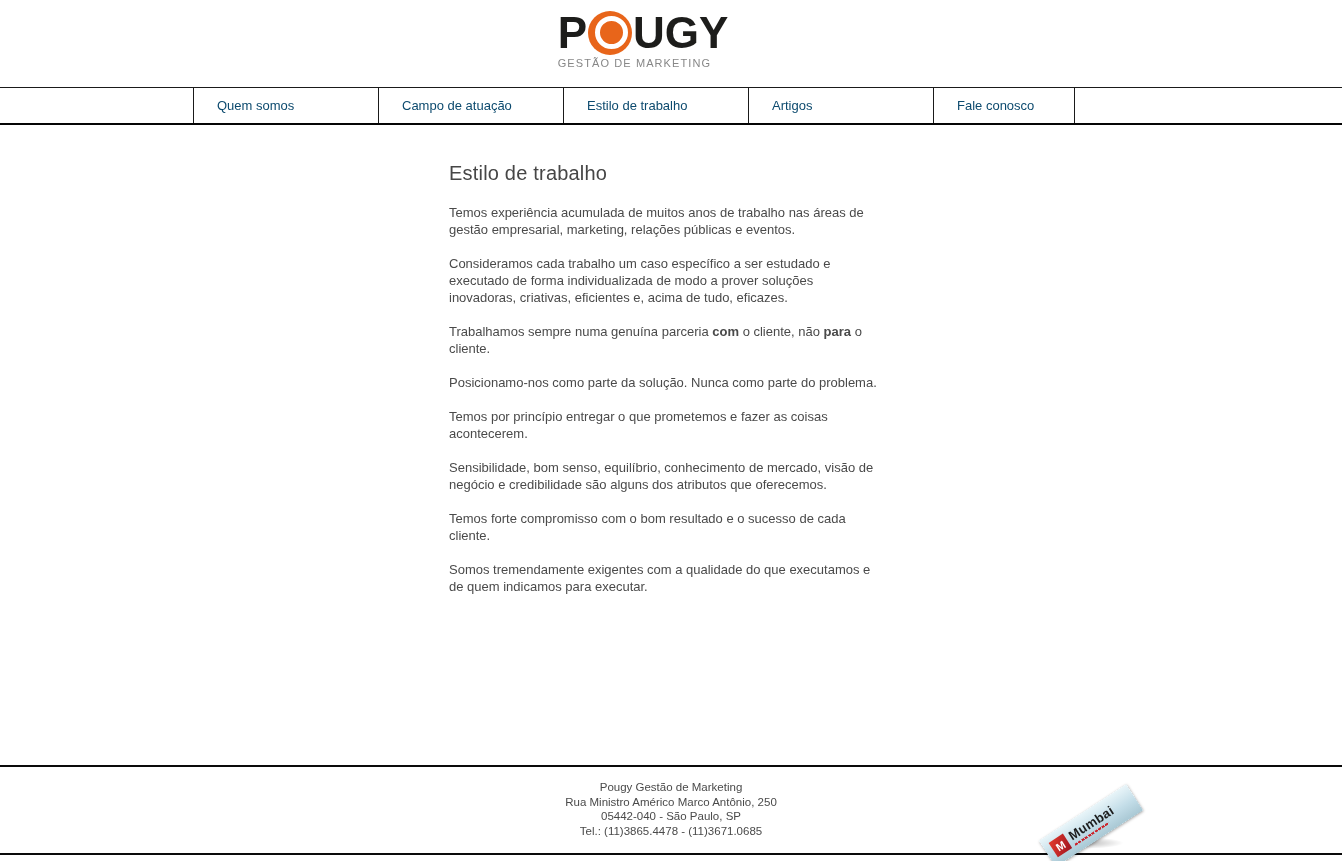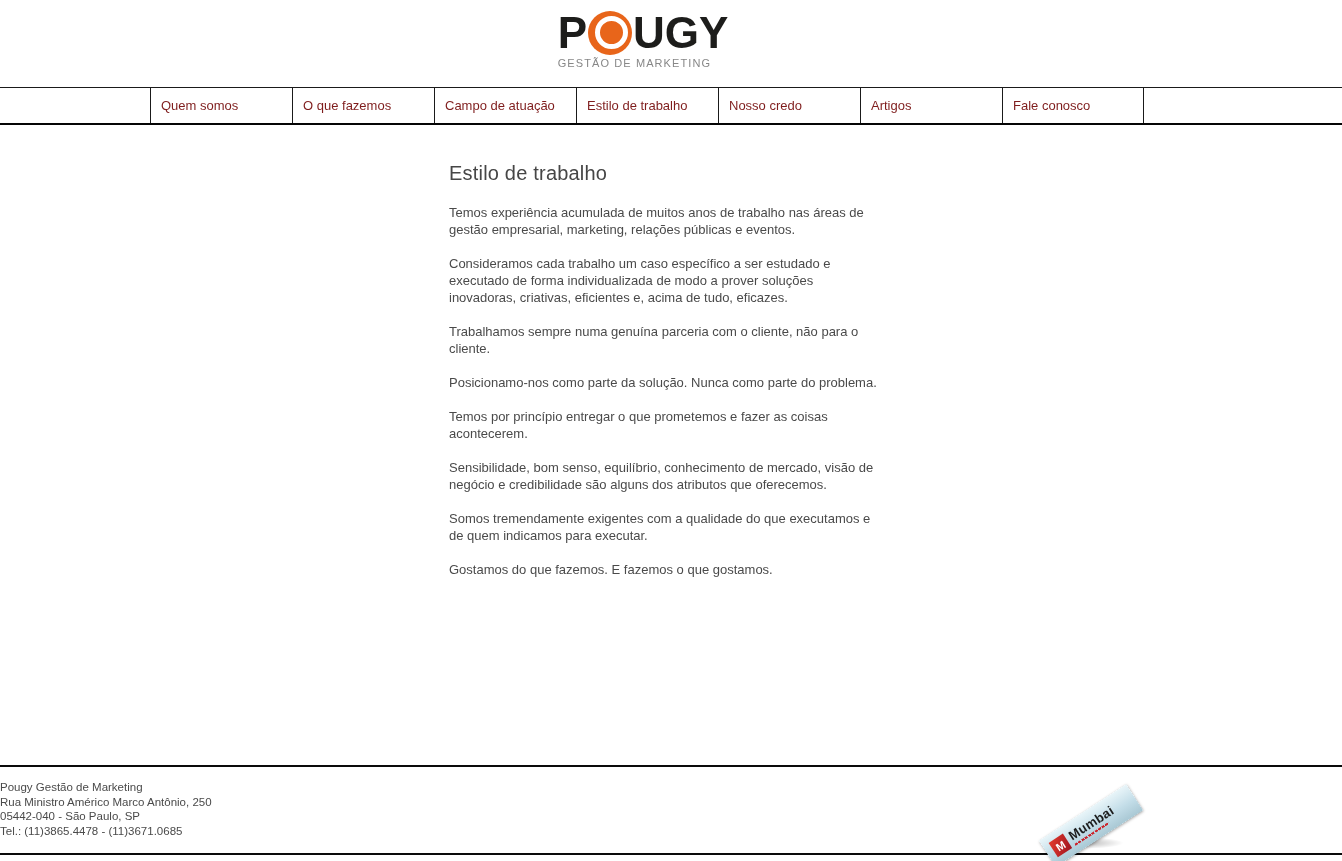--- a/index.html
+++ b/index.html
@@ -44,46 +44,46 @@
   
   .nav {
     display:flex; height:38px;
     border-top:1px solid #1a1a1a;
     border-bottom:2px solid #050505;
   }
   .nav-spacer { width:150px; flex:0 0 auto; }
   .nav-item {
     width:142px; flex:0 0 auto;
     border-left:1px solid #1a1a1a;
-    padding-left:10px;
+    padding-left:23px;
     display:flex; align-items:center;
-    font-size:13px; color:#7f1d1d;
-    cursor:pointer; white-space:nowrap; overflow:hidden;
+    font-size:13px; color:#0c4a6e;
+    cursor:pointer; white-space:nowrap; overflow:hidden;margin-left:43px;
   }
   .nav-item.last { border-right:1px solid #1a1a1a; }
   .nav-fill { flex:1 1 auto; }
 
   
   .main { padding:37px 0 0 449px; }
   .page-title {
     font-size:20px; font-weight:normal; color:#464646;
     margin-bottom:19px; letter-spacing:0.2px;
   }
   .main p {
     width:432px;
     font-size:13px; line-height:17px; color:#4a4a4a;
     margin-bottom:17px;
   }
-  .main p .b { font-weight:normal; }
+  .main p .b { font-weight:bold; }
 
   
   .footer {
     position:absolute; top:765px; left:0; width:1342px;
     border-top:2px solid #0a0a0a;
-    padding-top:13px; 
+    padding-top:13px; text-align:center;
   }
   .footer-line { font-size:11.5px; line-height:14.5px; color:#4a4a4a; }
 
   .bottom-rule {
     position:absolute; top:853px; left:0; width:1342px;
     border-top:2px solid #0a0a0a;
   }
 
   
   .agency {
@@ -131,42 +131,40 @@
       <span class="logo-o"></span>
       <span class="logo-letter">UGY</span>
     </div>
     <div class="logo-tagline">GESTÃO DE MARKETING</div>
   </div>
 </div>
 
 <div class="nav">
   <div class="nav-spacer"></div>
   <div class="nav-item">Quem somos</div>
-  <div class="nav-item">O que fazemos</div>
   <div class="nav-item">Campo de atuação</div>
   <div class="nav-item">Estilo de trabalho</div>
-  <div class="nav-item">Nosso credo</div>
   <div class="nav-item">Artigos</div>
   <div class="nav-item last">Fale conosco</div>
   <div class="nav-fill"></div>
 </div>
 
 <div class="main">
   <h1 class="page-title">Estilo de trabalho</h1>
 
   <p>Temos experiência acumulada de muitos anos de trabalho nas áreas de gestão empresarial, marketing, relações públicas e eventos.</p>
   <p>Consideramos cada trabalho um caso específico a ser estudado e executado de forma individualizada de modo a prover soluções inovadoras, criativas, eficientes e, acima de tudo, eficazes.</p>
 
   <p><span>Trabalhamos sempre numa genuína parceria </span><span class="b">com</span><span> o cliente, não </span><span class="b">para</span><span> o cliente.</span></p>
 
   <p>Posicionamo-nos como parte da solução. Nunca como parte do problema.</p>
   <p>Temos por princípio entregar o que prometemos e fazer as coisas acontecerem.</p>
   <p>Sensibilidade, bom senso, equilíbrio, conhecimento de mercado, visão de negócio e credibilidade são alguns dos atributos que oferecemos.</p>
+  <p>Temos forte compromisso com o bom resultado e o sucesso de cada cliente.</p>
   <p>Somos tremendamente exigentes com a qualidade do que executamos e de quem indicamos para executar.</p>
-  <p>Gostamos do que fazemos. E fazemos o que gostamos.</p>
 </div>
 
 <div class="footer">
   <div class="footer-line">Pougy Gestão de Marketing</div>
   <div class="footer-line">Rua Ministro Américo Marco Antônio, 250</div>
   <div class="footer-line">05442-040 - São Paulo, SP</div>
   <div class="footer-line">Tel.: (11)3865.4478 - (11)3671.0685</div>
 </div>
 
 <div class="bottom-rule"></div>

